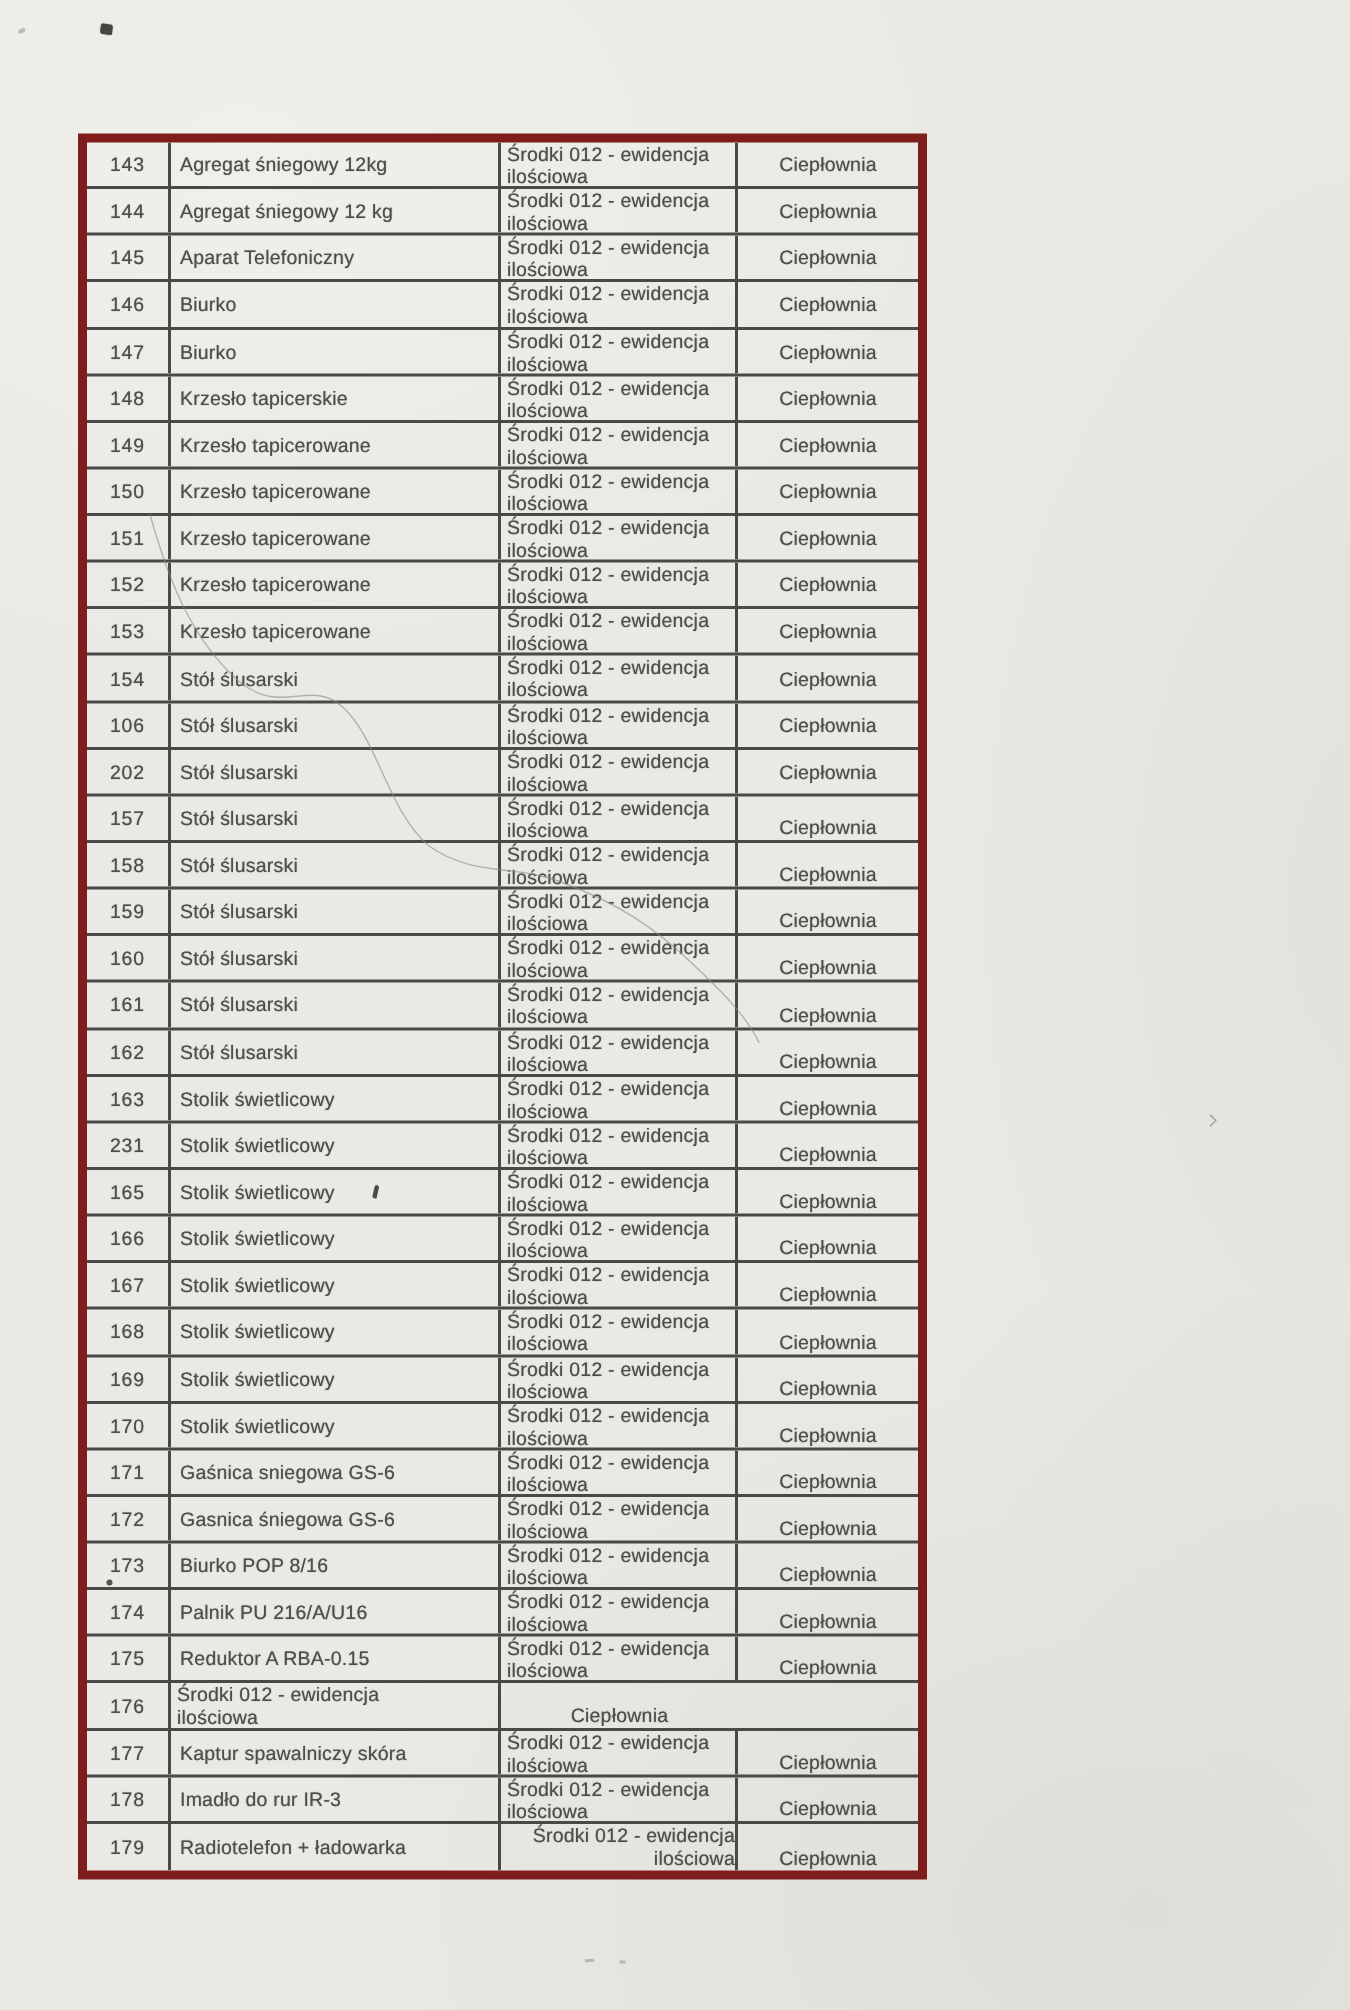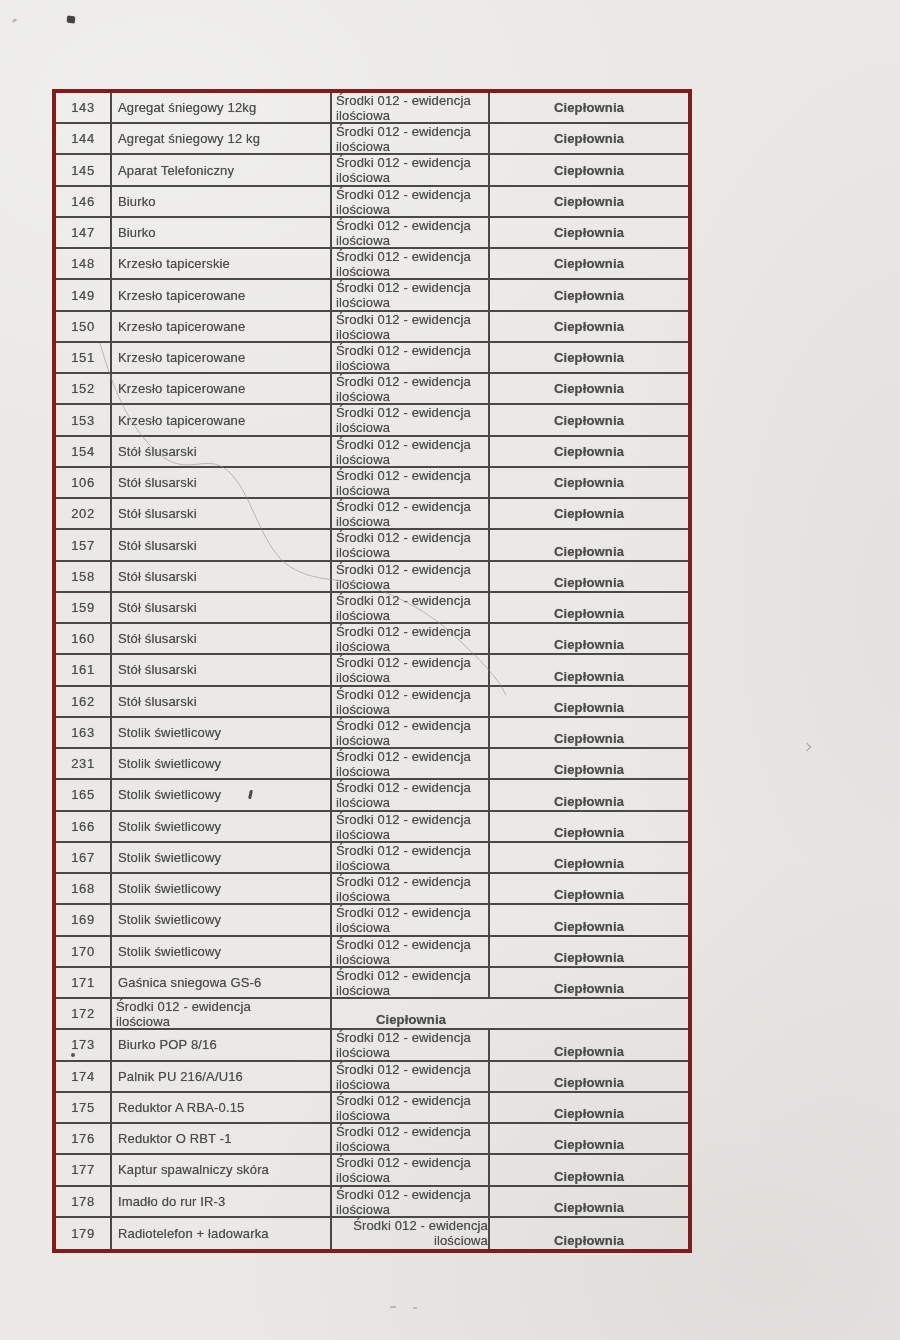--- a/index.html
+++ b/index.html
@@ -14,22 +14,22 @@
       radial-gradient(ellipse 700px 500px at 18% 8%, rgba(255,255,255,0.28), rgba(255,255,255,0) 70%),
       radial-gradient(ellipse 800px 600px at 85% 95%, rgba(120,118,112,0.10), rgba(120,118,112,0) 70%),
       radial-gradient(ellipse 500px 900px at 103% 45%, rgba(130,128,122,0.08), rgba(130,128,122,0) 70%),
       #eae9e5;
   }
 
   
   .inv-table {
     position: absolute;
     left: 52px; top: 89px;
-    width: 640px; height: 1164px;
-    border: 4px solid #7f1d1d;
+    width: 566px; height: 1164px;
+    border: 6px solid #7f1d1d;
     box-sizing: border-box;
     display: grid;
     grid-template-rows: repeat(37, 1fr);
     filter: blur(0.2px);
   }
   .t-row {
     display: grid;
     grid-template-columns: 56px 220px 158px 1fr;
     border-bottom: 2px solid #4a4947;
     box-sizing: border-box;
@@ -44,21 +44,21 @@
     overflow: hidden;
     text-shadow: 0 0 0.7px rgba(84,84,82,0.75);
     letter-spacing: 0.15px;
   }
   .cell:last-child { border-right: none; }
 
   .c-no   { display: flex; align-items: center; justify-content: center; letter-spacing: 0.6px; }
   .c-name { display: flex; align-items: center; padding-left: 6px; }
   .c-account { padding: 0 0 0 4px; line-height: 15px; }
   .c-account span { display: block; white-space: nowrap; }
-  .c-loc  { display: flex; align-items: center; justify-content: center; font-weight: bold; }
+  .c-loc  { display: flex; align-items: center; justify-content: center; }
   .t-row.loc-bottom .c-loc { align-items: flex-end; padding-bottom: 1px; }
 
   
   .artifact { position: absolute; pointer-events: none; }
   .mark-speck-topleft {
     left: 12px; top: 19px; width: 5px; height: 3px;
     background: rgba(112,112,108,0.40);
     border-radius: 50% 40% 50% 40%;
     transform: rotate(-25deg);
   }
@@ -456,20 +456,21 @@
       <span>Środki 012 - ewidencja</span>
       <span>ilościowa</span>
     </div>
     <div class="cell c-loc">
       <span>Ciepłownia</span>
     </div>
   </div>
 
   <div class="t-row loc-bottom">
     <div class="cell c-no">172</div>
+    <div class="cell c-name">Gasnica śniegowa GS-6</div>
     <div class="cell c-account">
       <span>Środki 012 - ewidencja</span>
       <span>ilościowa</span>
     </div>
     <div class="cell c-loc">
       <span>Ciepłownia</span>
     </div>
   </div>
 
   <div class="t-row loc-bottom">
@@ -503,21 +504,20 @@
       <span>Środki 012 - ewidencja</span>
       <span>ilościowa</span>
     </div>
     <div class="cell c-loc">
       <span>Ciepłownia</span>
     </div>
   </div>
 
   <div class="t-row loc-bottom">
     <div class="cell c-no">176</div>
-    <div class="cell c-name">Reduktor O RBT -1</div>
     <div class="cell c-account">
       <span>Środki 012 - ewidencja</span>
       <span>ilościowa</span>
     </div>
     <div class="cell c-loc">
       <span>Ciepłownia</span>
     </div>
   </div>
 
   <div class="t-row loc-bottom">

